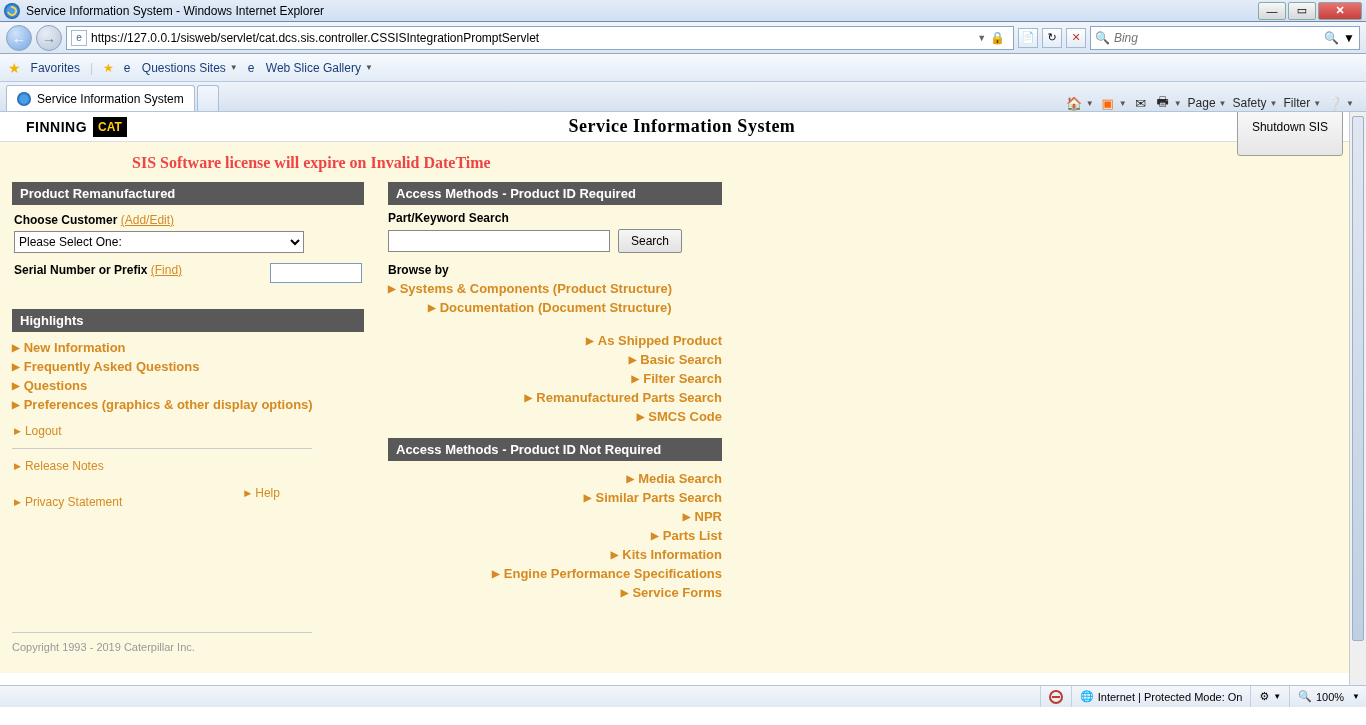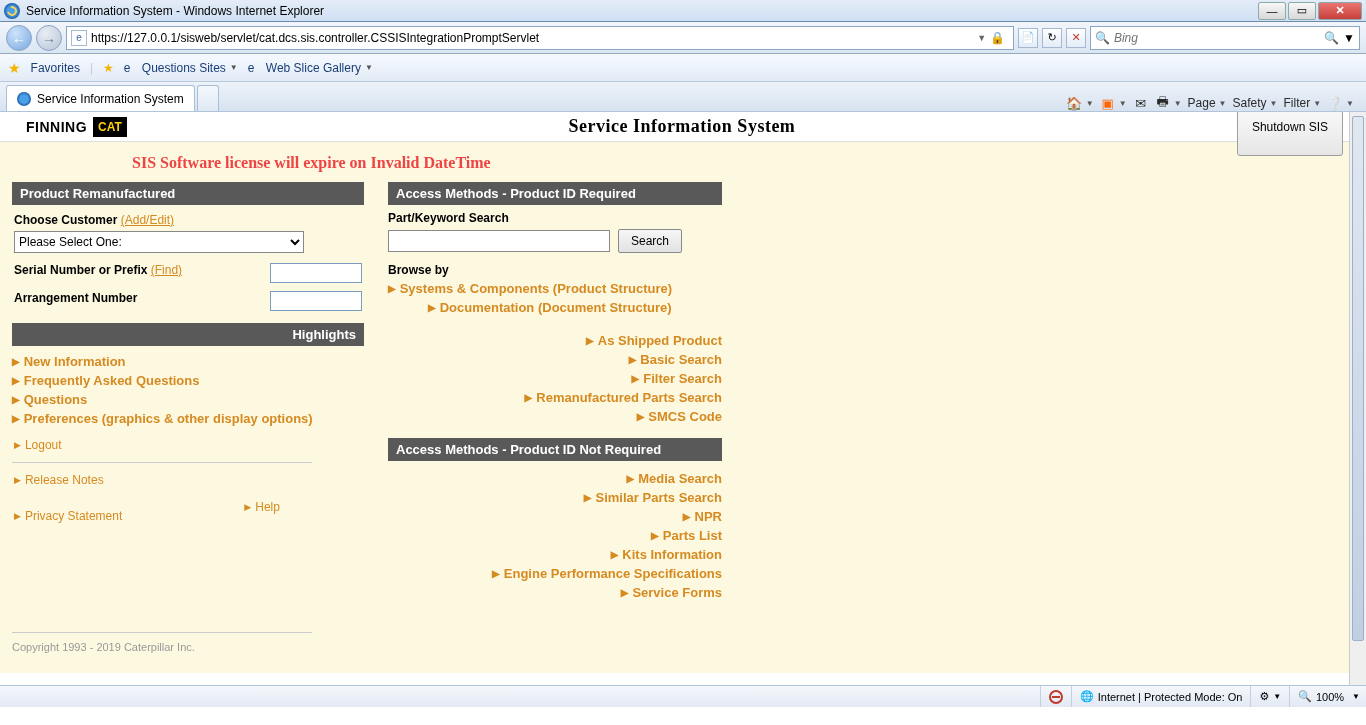--- a/index.html
+++ b/index.html
@@ -227,27 +227,23 @@
             <select class="cust">
               <option>Please Select One:</option>
             </select>
             <div class="fld-row" style="margin-top:10px; justify-content:space-between;">
               <span>
                 <span class="fld-lbl">Serial Number or Prefix</span>
                 <a class="link-sm">(Find)</a>
               </span>
               <input class="txt" type="text" style="">
             </div>
-            <div class="fld-row" style="justify-content:space-between;">
-              <span class="fld-lbl">Arrangement Number</span>
-              <input class="txt" type="text" style="">
-            </div>
-          </div>
-
-          <div class="panel-hd" style="text-align:right;">Highlights</div>
+          </div>
+
+          <div class="panel-hd" style="margin-top:14px;">Highlights</div>
           <div class="orange-list">
             <div class="orange-item">
                 <span class="tri">▶</span>
                 <span>New Information</span>
               </div>
             <div class="orange-item">
                 <span class="tri">▶</span>
                 <span>Frequently Asked Questions</span>
               </div>
             <div class="orange-item">

